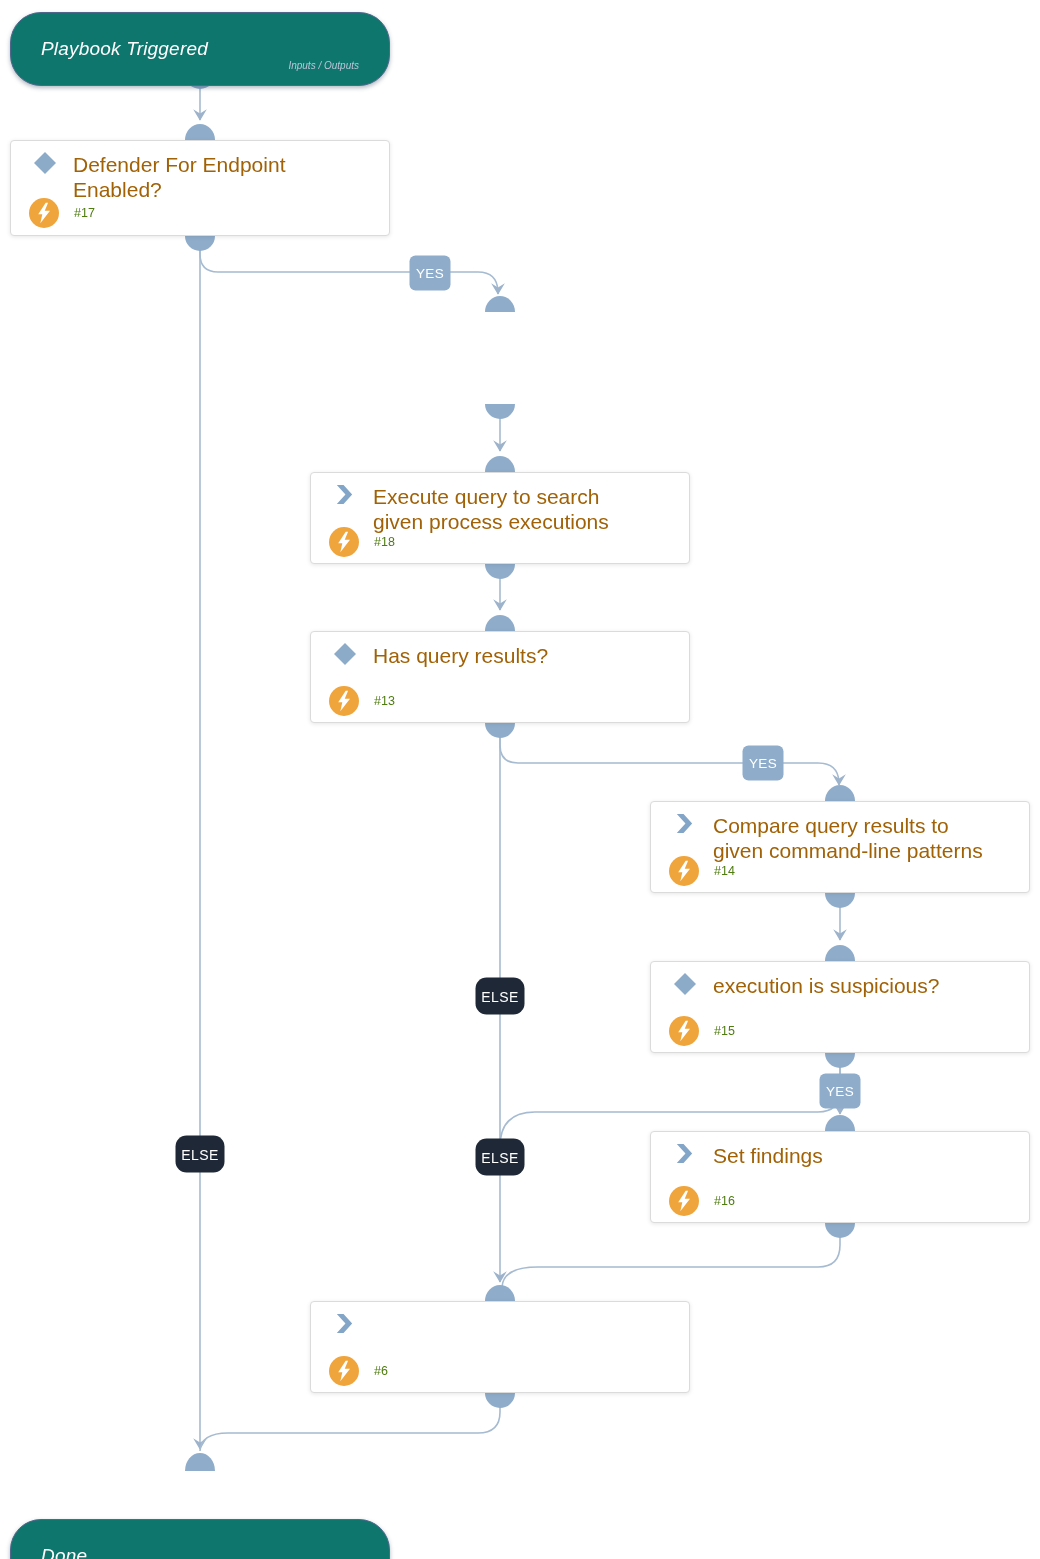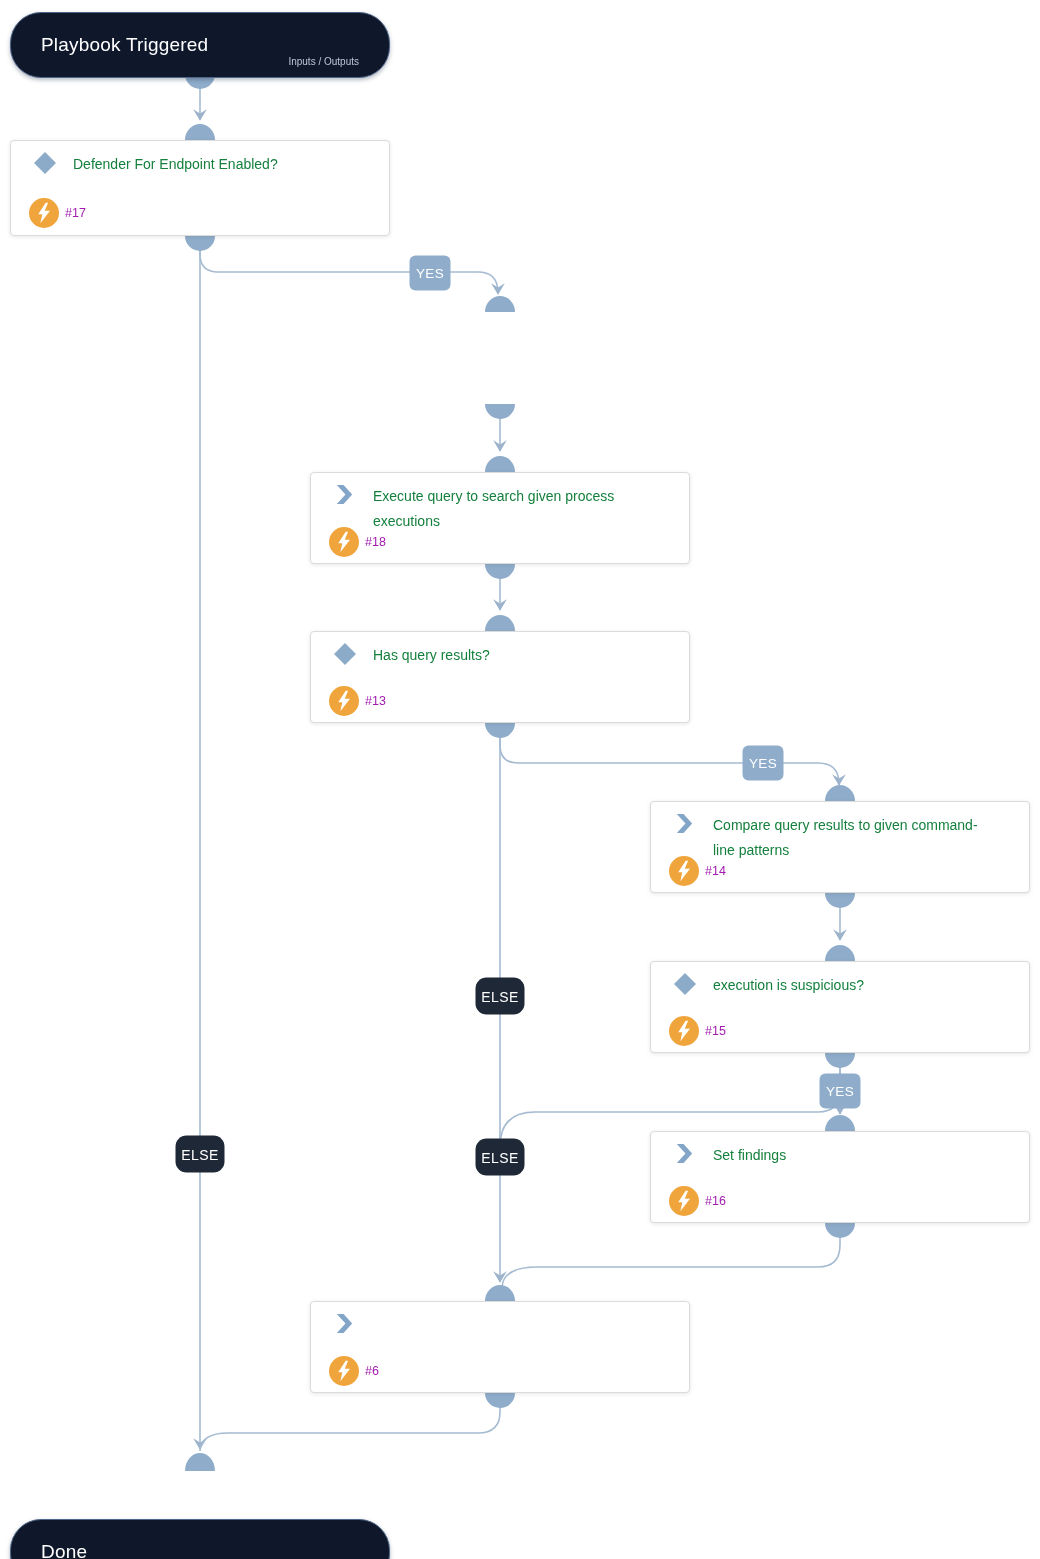--- a/index.html
+++ b/index.html
@@ -13,57 +13,58 @@
   }
   svg.edges {
     position: absolute;
     left: 0; top: 0;
     width: 1040px; height: 1559px;
   }
 
   
   .pill {
     position: absolute;
-    width: 380px; height: 66px;
-    background: #0f172a;
+    width: 380px; height: 74px;
+    background: #0f766e;
     border: 1px solid #50678b;
     border-radius: 31px;
     box-shadow: 0 2px 4px rgba(40,55,80,0.35);
     display: flex;
     align-items: center;
     justify-content: space-between;
     padding: 0 30px;
     box-sizing: border-box;
+    font-style: italic;
   }
   .pill-title { color: #ffffff; font-size: 19px; letter-spacing: .2px; }
   .pill-link  { color: #b9c6d8; font-size: 10px; margin-top: 33px; }
 
   
   .card {
     position: absolute;
     width: 380px; height: 92px;
     background: #ffffff;
     border: 1px solid #dbdbdb;
     border-radius: 4px;
     box-shadow: 0 1px 4px rgba(0,0,0,0.10);
     box-sizing: border-box;
   }
   .card.tall { height: 96px; }
   .node-icon { position: absolute; left: 22px; top: 10px; width: 26px; height: 26px; }
   .node-title {
     position: absolute; left: 62px; top: 11px;
     width: 282px;
-    font-size: 14px; line-height: 25px;
-    color: #15803d;
+    font-size: 21px; line-height: 25px;
+    color: #a16207;
   }
   .bolt { position: absolute; left: 18px; top: 54px; width: 30px; height: 30px; }
   .card.tall .bolt { top: 57px; }
   .node-id {
-    position: absolute; left: 54px; top: 62px;
-    font-size: 12.5px; color: #a21caf;
+    position: absolute; left: 63px; top: 62px;
+    font-size: 12.5px; color: #4d7c0f;
   }
   .card.tall .node-id { top: 65px; }
 
   
   .badge {
     position: absolute;
     transform: translate(-50%, -50%);
     color: #ffffff;
     display: flex; align-items: center; justify-content: center;
     letter-spacing: .4px;

